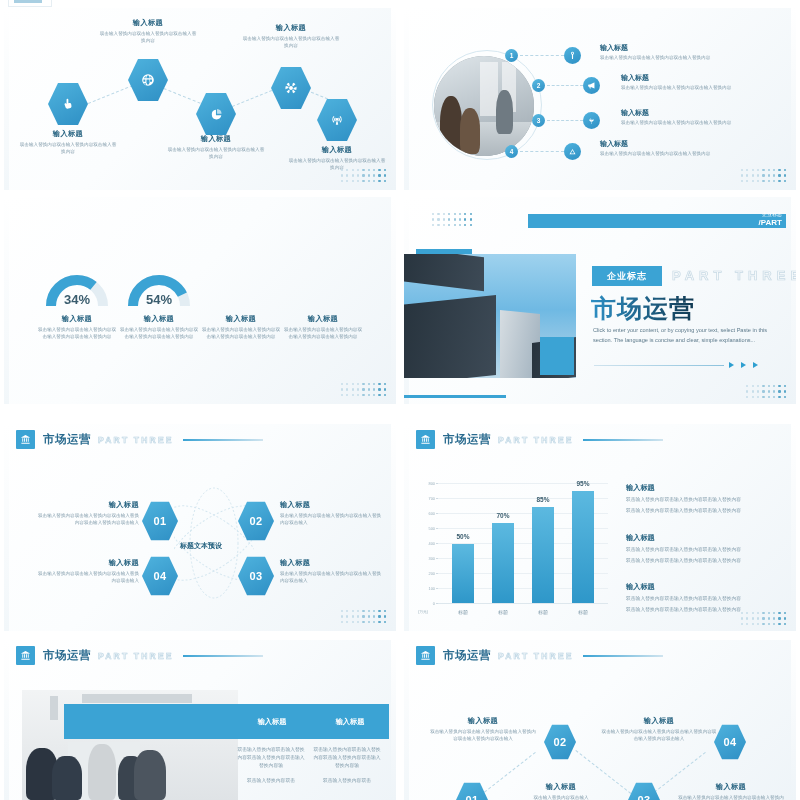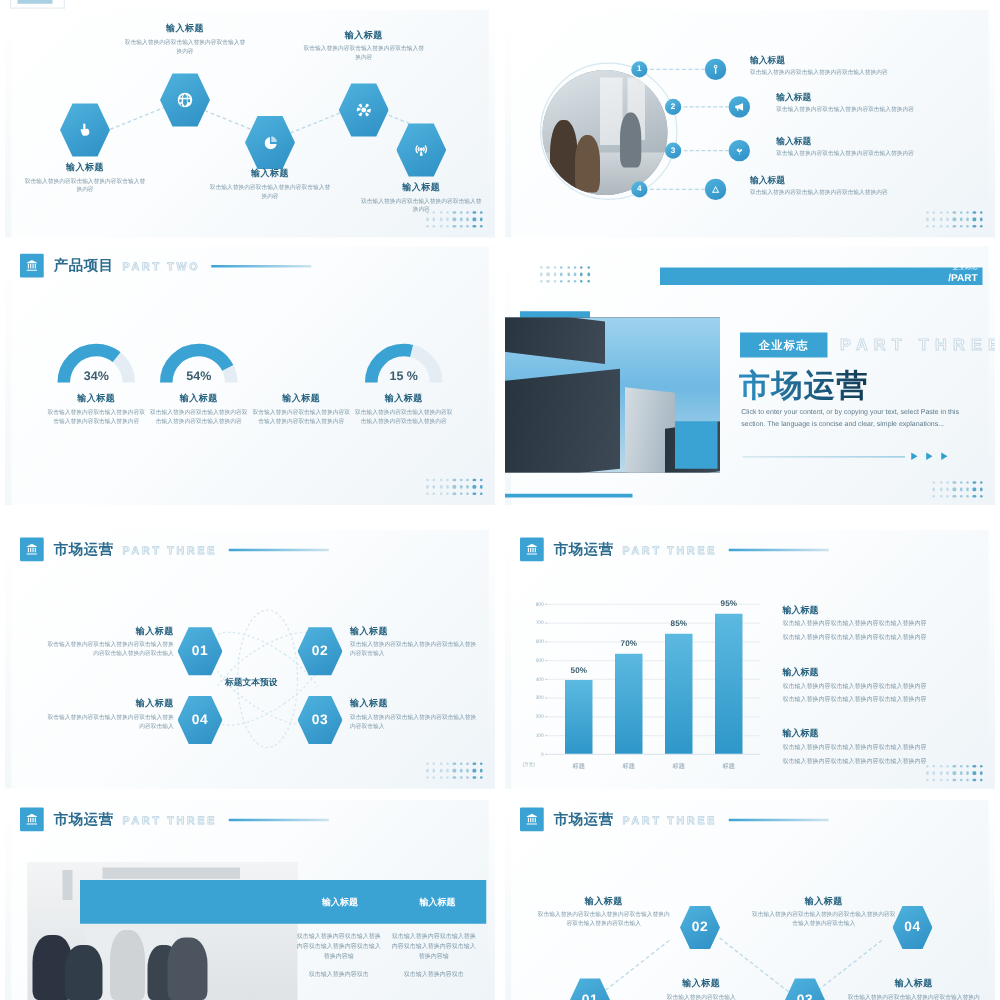--- a/index.html
+++ b/index.html
@@ -90,21 +90,21 @@
   .ico-c svg{ width:9px; height:9px; fill:#fff; display:block; }
   .row-txt{ position:absolute; }
   .row-txt .t{ font-size:7px; font-weight:bold; color:#24617f; }
   .row-txt .d{ font-size:4.6px; color:#7d98a8; margin-top:2px; }
 
   
   .gauge{ position:absolute; width:66px; height:40px; }
   .gauge svg{ display:block; }
   .gauge .pct{
     position:absolute; left:0; right:0; bottom:2px; text-align:center;
-    font-size:10px; font-weight:bold; color:#3b5d6e;
+    font-size:13px; font-weight:bold; color:#3b5d6e;
   }
 
   
   .sd-img{ position:absolute; overflow:hidden; background:#2c3e50; }
   .sd-img .sky2{position:absolute;inset:0;background:linear-gradient(180deg,#9fd2ee 0%,#6fb9e3 45%,#bcd9ea 100%);}
   .sd-img .bld{position:absolute;background:linear-gradient(100deg,#27333d,#3d4a56);}
   .sd-img .bld.lt{background:linear-gradient(100deg,#d6dde2,#9fb0bd);}
   .sd-accent{ position:absolute; background:#3ba3d4; }
   .sd-tag{
     position:absolute; background:#3ba3d4; color:#fff; font-weight:bold;
@@ -358,55 +358,38 @@
         <i style="background: rgb(156, 200, 221);"></i>
         <i style="background: rgb(90, 167, 201);"></i>
         <i style="background: rgb(90, 167, 201);"></i>
       </div>
   </div>
 
   <div class="slide" style="left:4px;top:197px;width:392px;height:207px;">
     <div class="edge"></div>
     <div class="edgeR"></div>
 
-    <div class="hdr">
-      <span class="badge">
-        <svg viewBox="0 0 24 24" fill="#fff">
-            <path d="M3 21h18v-2H3v2zM5 17h2V9H5v8zm4 0h2V9H9v8zm4 0h2V9h-2v8zm4 0h2V9h-2v8zM12 2 3 7v1h18V7l-9-5z"></path>
-          </svg>
-      </span>
-      <span class="zh">产品项目</span>
-      <span class="en">PART TWO</span>
-      <span class="rule"></span>
-    </div>
 
     <div class="gauge" style="left:40px;top:72px;">
       <svg viewBox="0 0 66 40" width="66" height="40">
         <path d="M7 37a26 26 0 0 1 52 0" fill="none" stroke="#e3edf3" stroke-width="10"></path>
         <path d="M7 37a26 26 0 0 1 52 0" fill="none" stroke="#3ba3d4" stroke-width="10" stroke-dasharray="81.7 81.7" stroke-dashoffset="23.3"></path>
       </svg>
       <div class="pct">34%</div>
     </div>
 
     <div class="gauge" style="left:122px;top:72px;">
       <svg viewBox="0 0 66 40" width="66" height="40">
         <path d="M7 37a26 26 0 0 1 52 0" fill="none" stroke="#e3edf3" stroke-width="10"></path>
         <path d="M7 37a26 26 0 0 1 52 0" fill="none" stroke="#3ba3d4" stroke-width="10" stroke-dasharray="81.7 81.7" stroke-dashoffset="12.3"></path>
       </svg>
       <div class="pct">54%</div>
     </div>
 
 
-    <div class="gauge" style="left:286px;top:72px;">
-      <svg viewBox="0 0 66 40" width="66" height="40">
-        <path d="M7 37a26 26 0 0 1 52 0" fill="none" stroke="#e3edf3" stroke-width="10"></path>
-        <path d="M7 37a26 26 0 0 1 52 0" fill="none" stroke="#3ba3d4" stroke-width="10" stroke-dasharray="81.7 81.7" stroke-dashoffset="34.6"></path>
-      </svg>
-      <div class="pct">15 %</div>
-    </div>
 
     <div class="lbl" style="left:32px;top:117px;width:82px;">
       <div class="t">输入标题</div>
       <div class="d">双击输入替换内容双击输入替换内容双击输入替换内容双击输入替换内容</div>
     </div>
     <div class="lbl" style="left:114px;top:117px;width:82px;">
       <div class="t">输入标题</div>
       <div class="d">双击输入替换内容双击输入替换内容双击输入替换内容双击输入替换内容</div>
     </div>
     <div class="lbl" style="left:196px;top:117px;width:82px;">

